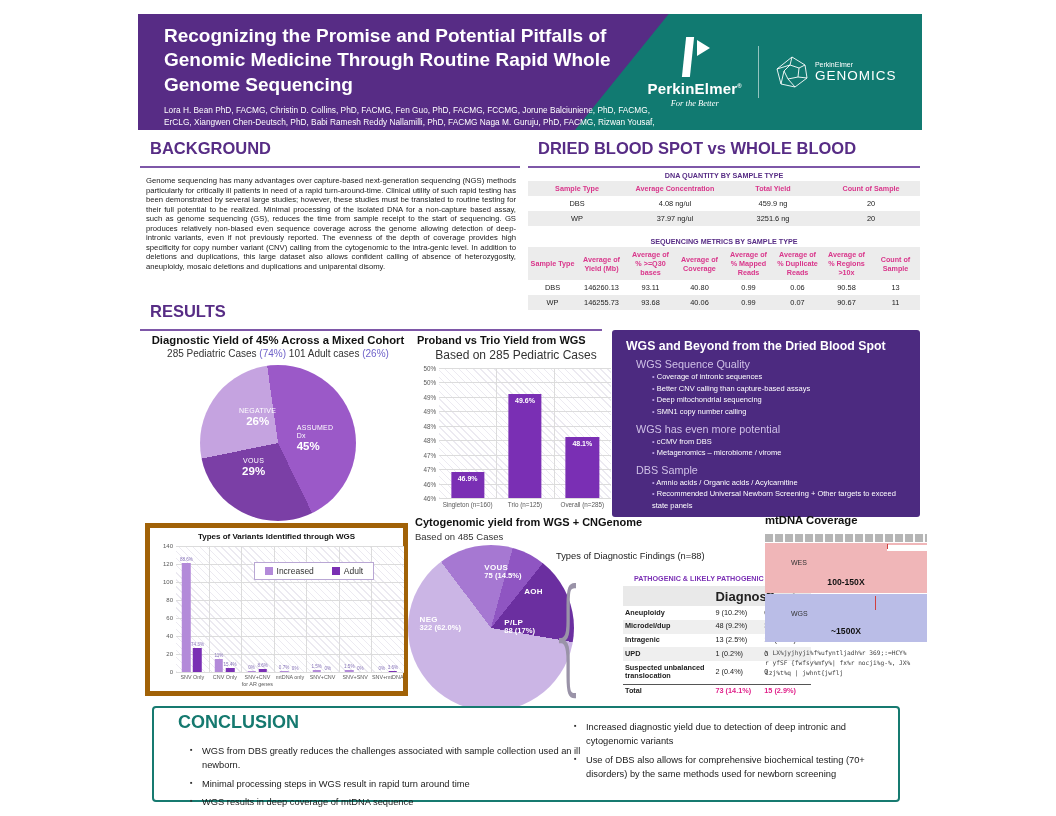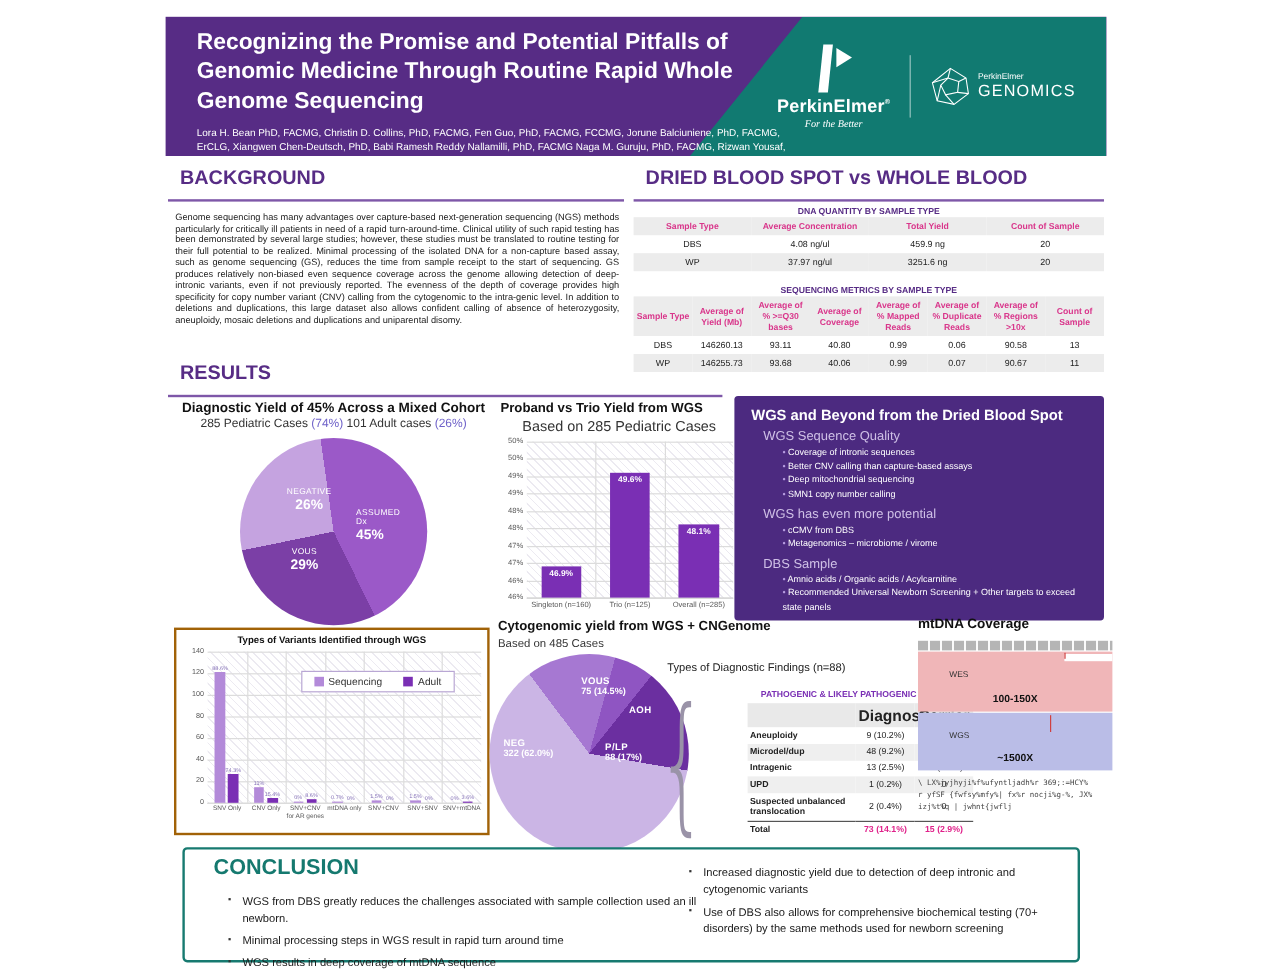--- a/index.html
+++ b/index.html
@@ -77,21 +77,21 @@
 
   
   .wgs-box{position:absolute;left:612px;top:330px;width:308px;height:187px;background:#4c2a80;border-radius:3px;color:#fff;padding:9px 14px;box-sizing:border-box;}
   .wgs-title{font-size:12.3px;font-weight:700;}
   .wgs-h{font-size:10.8px;color:#cfc0e6;margin:5px 0 1px 10px;}
   .wgs-ul{margin:0 0 0 26px;padding:0;list-style:none;}
   .wgs-ul li{font-size:7.5px;line-height:1.55;}
   .wgs-ul li::before{content:"• ";color:#b79ce0;}
 
   
-  .var-box{position:absolute;left:145px;top:523px;width:263px;height:173px;border:2px solid #a16207;background:#fff;box-sizing:border-box;}
+  .var-box{position:absolute;left:145px;top:523px;width:263px;height:173px;border:5px solid #a16207;background:#fff;box-sizing:border-box;}
   .var-title{font-size:8px;font-weight:700;text-align:center;margin-top:4px;color:#111;}
   .plot2{position:absolute;left:26px;top:18px;width:228px;height:126px;border-bottom:1px solid #bfbfbf;}
   .plot2 .ytick{font-size:6px;}
   .gxlab{position:absolute;top:100%;left:0;right:0;text-align:center;font-size:5.4px;color:#595959;padding-top:2px;line-height:1.25;}
   .dlab{position:absolute;bottom:100%;left:50%;transform:translateX(-50%);font-size:4.6px;color:#8672b8;white-space:nowrap;margin-bottom:1px;}
   .legend{position:absolute;left:34%;top:13%;display:flex;gap:18px;background:#fff;border:1px solid #b9a7d4;padding:3px 10px;align-items:center;}
   .leg-item{display:flex;align-items:center;gap:4px;font-size:8.5px;color:#333;}
   .leg-sw{width:8px;height:8px;display:inline-block;}
 
   
@@ -106,21 +106,21 @@
   .p2-aoh{left:70%;top:25%;}
   .p2-plp{left:58%;top:44%;}
 
   
   .find-title{position:absolute;left:556px;top:551px;font-size:9.3px;color:#222;}
   .brace{position:absolute;left:548px;top:568px;font-size:118px;font-weight:100;color:#9a93a8;transform:scale(.55,1.05);transform-origin:left top;line-height:1.1;font-family:"DejaVu Sans",sans-serif;}
   .find-tbl{position:absolute;left:599px;top:574px;width:188px;margin-left:24px;}
   .find-banner{font-size:7.2px;font-weight:700;color:#7a2fb4;text-align:center;margin-bottom:3px;}
   table.ftable{border-collapse:collapse;width:100%;table-layout:fixed;}
   table.ftable th{font-size:13px;font-weight:700;color:#222;background:#e9e9e9;padding:2.5px 2px;text-align:center;}
-  table.ftable td{font-size:7.3px;color:#222;padding:2.5px 2px;text-align:center;line-height:1.2;}
+  table.ftable td{font-size:7.3px;color:#222;padding:2.5px 2px;text-align:left;line-height:1.2;}
   table.ftable td:first-child{text-align:left;font-weight:700;}
   table.ftable th:first-child{width:46%;background:#e9e9e9;}
   table.ftable tbody tr.stripe{background:#efefef;}
   table.ftable tr.total-row{border-top:1.5px solid #555;}
   table.ftable tr.total-row td:not(:first-child){color:#e0218a;font-weight:700;}
 
   
   .mt-block{position:absolute;left:765px;top:514px;width:162px;}
   .mt-title{font-size:11.3px;font-weight:700;color:#111;}
   .mt-graphic{position:relative;margin-top:8px;width:162px;height:108px;}
@@ -435,21 +435,21 @@
             <div class="dlab">0%</div>
           </div>
           <div class="bbar" style="width: 26%; left: 66%; height: 1.2%; background: rgb(122, 47, 180);">
             <div class="dlab">3.6%</div>
           </div>
           <div class="gxlab">SNV+mtDNA</div>
         </div>
         <div class="legend">
           <div class="leg-item">
             <span class="leg-sw" style="background: rgb(179, 138, 217);"></span>
-            <span>Sequencing</span>
+            <span>Increased</span>
           </div>
           <div class="leg-item">
             <span class="leg-sw" style="background: rgb(122, 47, 180);"></span>
             <span>Adult</span>
           </div>
         </div>
       </div>
   </div>
 
   <div class="cyto-block">

